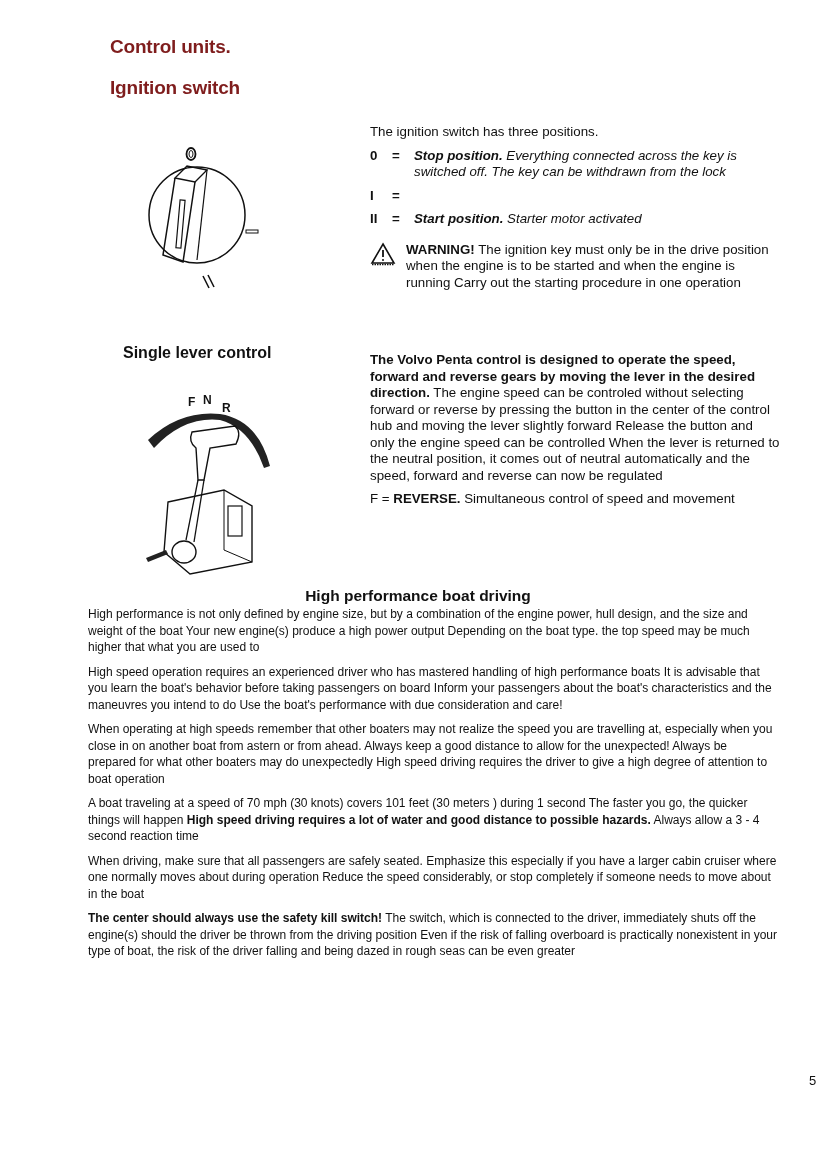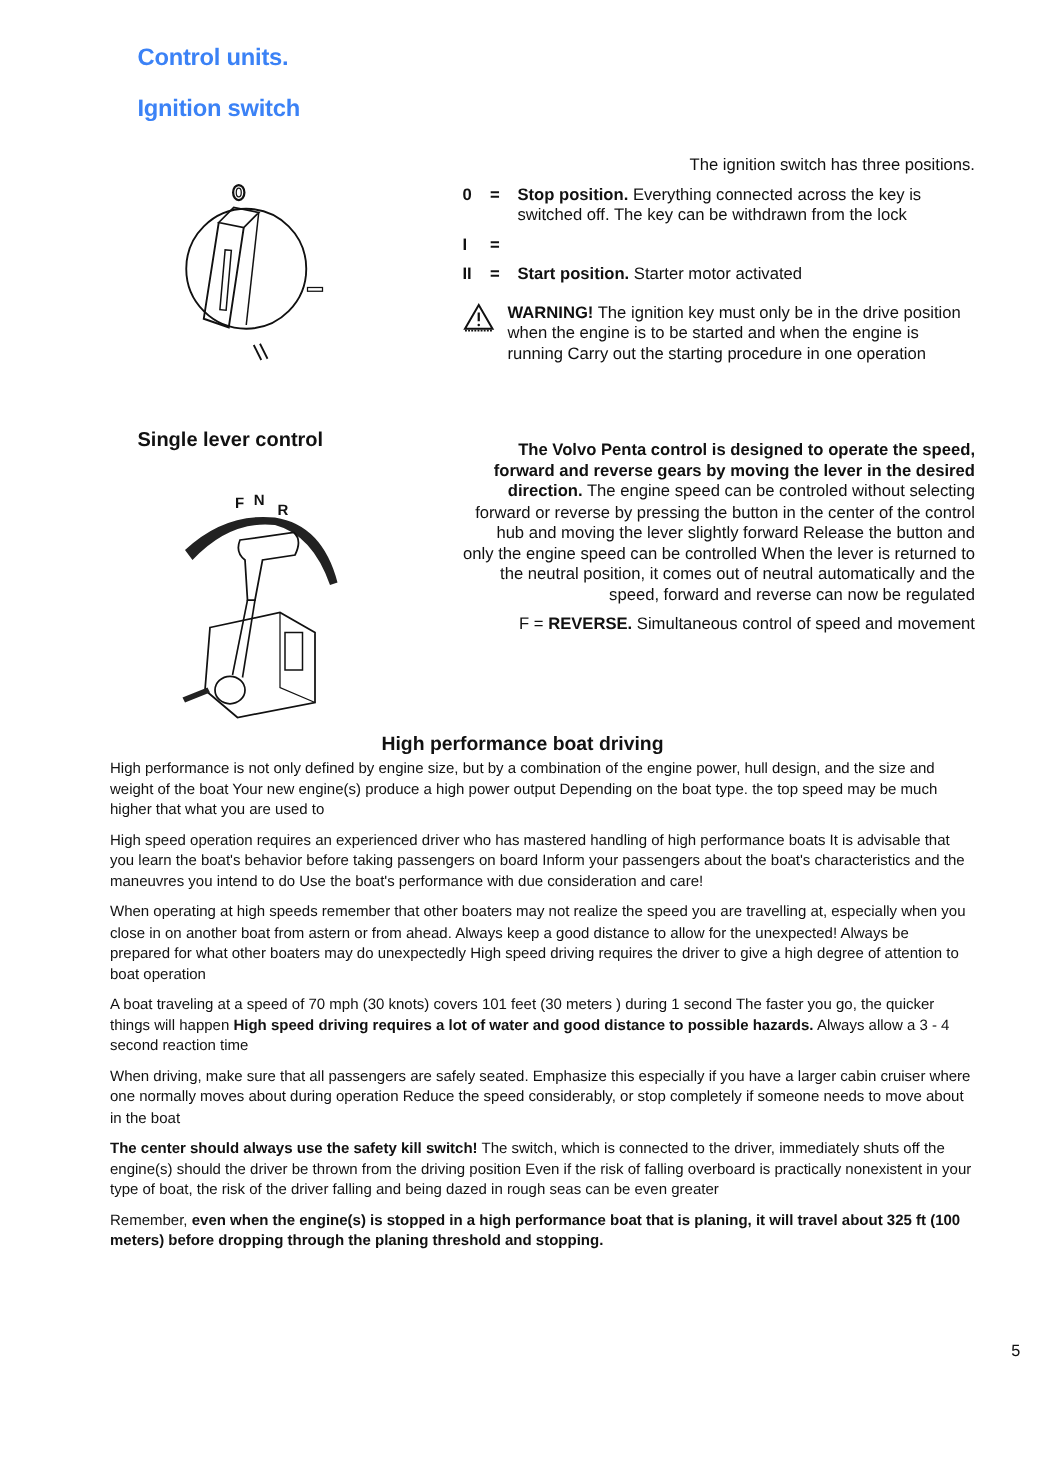--- a/index.html
+++ b/index.html
@@ -1,24 +1,24 @@
 <!DOCTYPE html>
 <html><head>
 <meta charset="utf-8">
 <style>
   html, body { margin:0; padding:0; background:#ffffff; }
   body { width:836px; height:1166px; position:relative; overflow:hidden; color:#111; font-family:"Liberation Sans", sans-serif; }
-  .h1 { position:absolute; left:110px; font-weight:bold; font-size:19px; color:#3b82f6; letter-spacing:-0.2px; }
-  .h2 { position:absolute; left:110px; font-weight:bold; font-size:17px; color:#111; }
+  .h1 { position:absolute; left:110px; font-weight:bold; font-size:19px; color:#7f1d1d; letter-spacing:-0.2px; }
+  .h2 { position:absolute; left:123px; font-weight:bold; font-size:17px; color:#111; }
   .right-col { position:absolute; left:370px; width:410px; font-size:13.3px; line-height:16.5px; }
-  .para { margin:0 0 7px 0;text-align:right; }
+  .para { margin:0 0 7px 0; }
   .pos-row { display:flex; margin-bottom:7px; }
   .pos-num { width:22px; font-weight:bold; }
   .pos-eq { width:22px; font-weight:bold; }
-  .pos-text { flex:1; }
+  .pos-text { flex:1;font-style:italic; }
   b { font-weight:bold; }
   .warn { display:flex; margin-top:14px; }
   .warn-icon { width:36px; flex:0 0 36px; }
   .full { position:absolute; left:88px; width:690px; font-size:12px; line-height:16.5px; }
   .full p { margin:0 0 8px 0; }
   .section-title { position:absolute; left:0; width:836px; text-align:center; top:587px; font-weight:bold; font-size:15.5px; }
   .pagenum { position:absolute; left:809px; top:1073px; font-size:13px; }
   .fig { position:absolute; }
 </style>
 </head>
@@ -97,16 +97,15 @@
 
 <div class="section-title">High performance boat driving</div>
 
 <div class="full" style="top:606px;">
   <p>High performance is not only defined by engine size, but by a combination of the engine power, hull design, and the size and weight of the boat  Your new engine(s) produce a high power output  Depending on the boat type. the top speed may be much higher that what you are used to</p>
   <p>High speed operation requires an experienced driver who has mastered handling of high performance boats  It is advisable that you learn the boat's behavior before taking passengers on board  Inform your passengers about the boat's characteristics and the maneuvres you intend to do  Use the boat's performance with due consideration and care!</p>
   <p>When operating at high speeds  remember that other boaters may not realize the speed you are travelling at, especially when you close in on another boat from astern or from ahead. Always keep a good distance to allow for the unexpected! Always be prepared for what other boaters may do unexpectedly  High speed driving requires the driver to give a high degree of attention to boat operation</p>
   <p><span>A boat traveling at a speed of 70 mph (30 knots) covers 101 feet (30 meters ) during 1 second  The faster you go, the quicker things will happen  </span><b>High speed driving requires a lot of water and good distance to possible hazards.</b><span> Always allow a 3 - 4 second reaction time</span></p>
   <p>When driving, make sure that all passengers are safely seated. Emphasize this especially if you have a larger cabin cruiser where one normally moves about during operation  Reduce the speed considerably, or stop completely if someone needs to move about in the boat</p>
   <p><b>The center should always use the safety kill switch!</b><span> The switch, which is connected to the driver, immediately shuts off the engine(s) should the driver be thrown from the driving position  Even if the risk of falling overboard is practically nonexistent in your type of boat, the risk of the driver falling and being dazed in rough seas can be even greater</span></p>
-  <p><span>Remember, </span><b>even when the engine(s) is stopped in a high performance boat that is planing, it will travel about 325 ft (100 meters) before dropping through the planing threshold and stopping.</b></p>
 </div>
 
 <div class="pagenum">5</div>
 
 </body></html>

